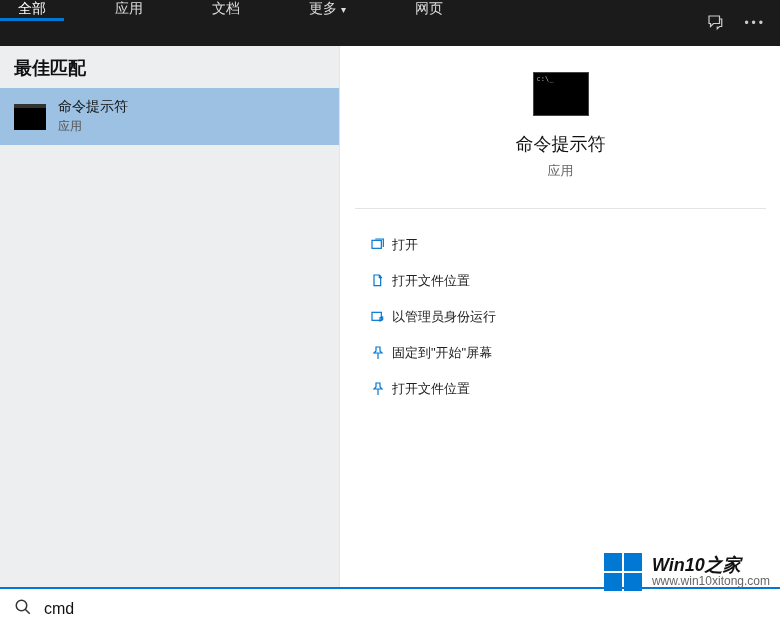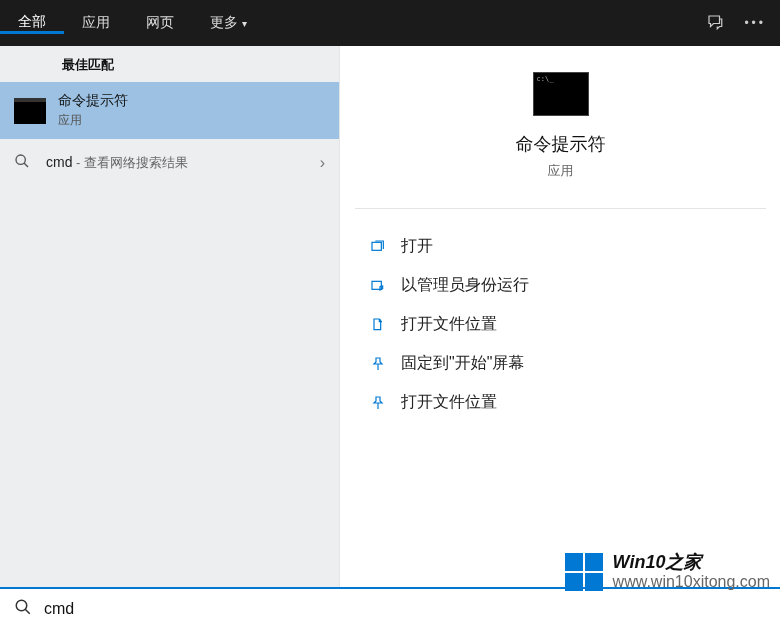--- a/index.html
+++ b/index.html
@@ -13,21 +13,21 @@
     }
     .topbar {
       height: 46px;
       background: #1b1b1b;
       display: flex;
       align-items: center;
       padding: 0 0 0 0;
       color: #fff;
       font-size: 14px;
     }
-    .tabs { display: flex; height: 100%; align-items: center; }
+    .tabs { display: flex; height: 100%; align-items: flex-start; gap: 33px; }
     .tab {
       padding: 0 18px;
       display: flex;
       align-items: center;
       cursor: pointer;
       color: #ddd;
     }
     .tab.active {
       border-bottom: 3px solid #0078d4;
       color: #fff;
@@ -48,24 +48,23 @@
     }
     .left-panel {
       width: 340px;
       background: #eceef0;
       border-right: 1px solid #e5e5e5;
       display: flex;
       flex-direction: column;
     }
     .section-header {
       padding: 10px 14px 8px;
-      font-size: 13px;
+      font-size: 18px;
       font-weight: 600;
       color: #111;
-      margin-left: 48px;
     }
     .result-item {
       display: flex;
       align-items: center;
       padding: 10px 14px;
       gap: 12px;
     }
     .result-item.selected { background: #9cc1e2; }
     .result-icon {
       width: 32px; height: 26px;
@@ -125,22 +124,22 @@
       color: #aaa; font-size: 7px;
       font-family: monospace;
     }
     .preview-title { font-size: 18px; color: #111; margin-bottom: 6px; }
     .preview-sub { font-size: 13px; color: #666; }
     .action-list { padding: 0 10px; }
     .action-item {
       display: flex;
       align-items: center;
       padding: 9px 4px;
-      gap: 14px;
-      font-size: 16px;
+      gap: 5px;
+      font-size: 13px;
       color: #222;
       cursor: pointer;
     }
     .action-icon {
       width: 18px; height: 18px;
       display: flex;
       align-items: center;
       justify-content: center;
       color: #0078d4;
     }
@@ -173,39 +172,42 @@
     .watermark-logo {
       width: 38px; height: 38px;
       display: grid;
       grid-template-columns: 1fr 1fr;
       grid-template-rows: 1fr 1fr;
       gap: 2px;
     }
     .watermark-logo div { background: #0078d4; }
     .watermark-text { line-height: 1.1; }
     .watermark-text .t1 { font-size: 18px; font-weight: bold; font-style: italic; color: #111; }
-    .watermark-text .t2 { font-size: 16px; color: #666; }
+    .watermark-text .t2 { font-size: 12px; color: #666; }
   </style>
 </head>
 <body>
 
 <div class="topbar">
   <div class="tabs">
     <div class="tab active">
         <span>全部</span>
       </div>
     <div class="tab">
         <span>应用</span>
       </div>
     <div class="tab">
-        <span>网页</span>
+        <span>文档</span>
       </div>
     <div class="tab">
         <span>更多</span>
         <span class="chev">▾</span>
+      </div>
+    <div class="tab">
+        <span>网页</span>
       </div>
   </div>
   <div class="topbar-right">
     <span>
       <svg width="18" height="18" viewBox="0 0 24 24" fill="none" stroke="currentColor" stroke-width="1.6">
           <path d="M4 4h14v10H10l-4 4v-4H4z"></path>
           <path d="M18 8h3v10h-3l-3 3v-3"></path>
         </svg>
     </span>
     <span class="dots">•••</span>
@@ -215,30 +217,20 @@
 <div class="main">
   <div class="left-panel">
     <div class="section-header">最佳匹配</div>
     <div class="result-item selected">
       <div class="result-icon"></div>
       <div class="result-text">
         <div class="result-title">命令提示符</div>
         <div class="result-sub">应用</div>
       </div>
     </div>
-    <div class="web-item">
-      <span class="web-icon">
-        <svg width="16" height="16" viewBox="0 0 24 24" fill="none" stroke="currentColor" stroke-width="2">
-            <circle cx="10" cy="10" r="7"></circle>
-            <line x1="21" y1="21" x2="15" y2="15"></line>
-          </svg>
-      </span>
-      <div class="web-text"><span>cmd</span><span class="secondary"> - 查看网络搜索结果</span></div>
-      <span class="web-arrow">›</span>
-    </div>
   </div>
 
   <div class="right-panel">
     <div class="right-panel-inner">
       <div class="preview-center">
         <div class="preview-icon"></div>
         <div class="preview-title">命令提示符</div>
         <div class="preview-sub">应用</div>
       </div>
       <div class="action-list">
@@ -247,34 +239,34 @@
               <svg width="16" height="16" viewBox="0 0 24 24" fill="none" stroke="currentColor" stroke-width="1.8">
                 <rect x="3" y="5" width="14" height="12"></rect>
                 <path d="M8 3h12v12"></path>
               </svg>
             </span>
           <span>打开</span>
         </div>
         <div class="action-item">
           <span class="action-icon">
               <svg width="16" height="16" viewBox="0 0 24 24" fill="none" stroke="currentColor" stroke-width="1.8">
+                <path d="M6 3h8l2 2v14H6z"></path>
+                <path d="M14 3v4h4"></path>
+              </svg>
+            </span>
+          <span>打开文件位置</span>
+        </div>
+        <div class="action-item">
+          <span class="action-icon">
+              <svg width="16" height="16" viewBox="0 0 24 24" fill="none" stroke="currentColor" stroke-width="1.8">
                 <rect x="3" y="5" width="14" height="12"></rect>
                 <path d="M15 13l4-1v4l-4 2z"></path>
               </svg>
             </span>
           <span>以管理员身份运行</span>
-        </div>
-        <div class="action-item">
-          <span class="action-icon">
-              <svg width="16" height="16" viewBox="0 0 24 24" fill="none" stroke="currentColor" stroke-width="1.8">
-                <path d="M6 3h8l2 2v14H6z"></path>
-                <path d="M14 3v4h4"></path>
-              </svg>
-            </span>
-          <span>打开文件位置</span>
         </div>
         <div class="action-item">
           <span class="action-icon">
               <svg width="16" height="16" viewBox="0 0 24 24" fill="none" stroke="currentColor" stroke-width="1.8">
                 <path d="M9 3h6v6l3 3H6l3-3z"></path>
                 <line x1="12" y1="12" x2="12" y2="21"></line>
               </svg>
             </span>
           <span>固定到"开始"屏幕</span>
         </div>

